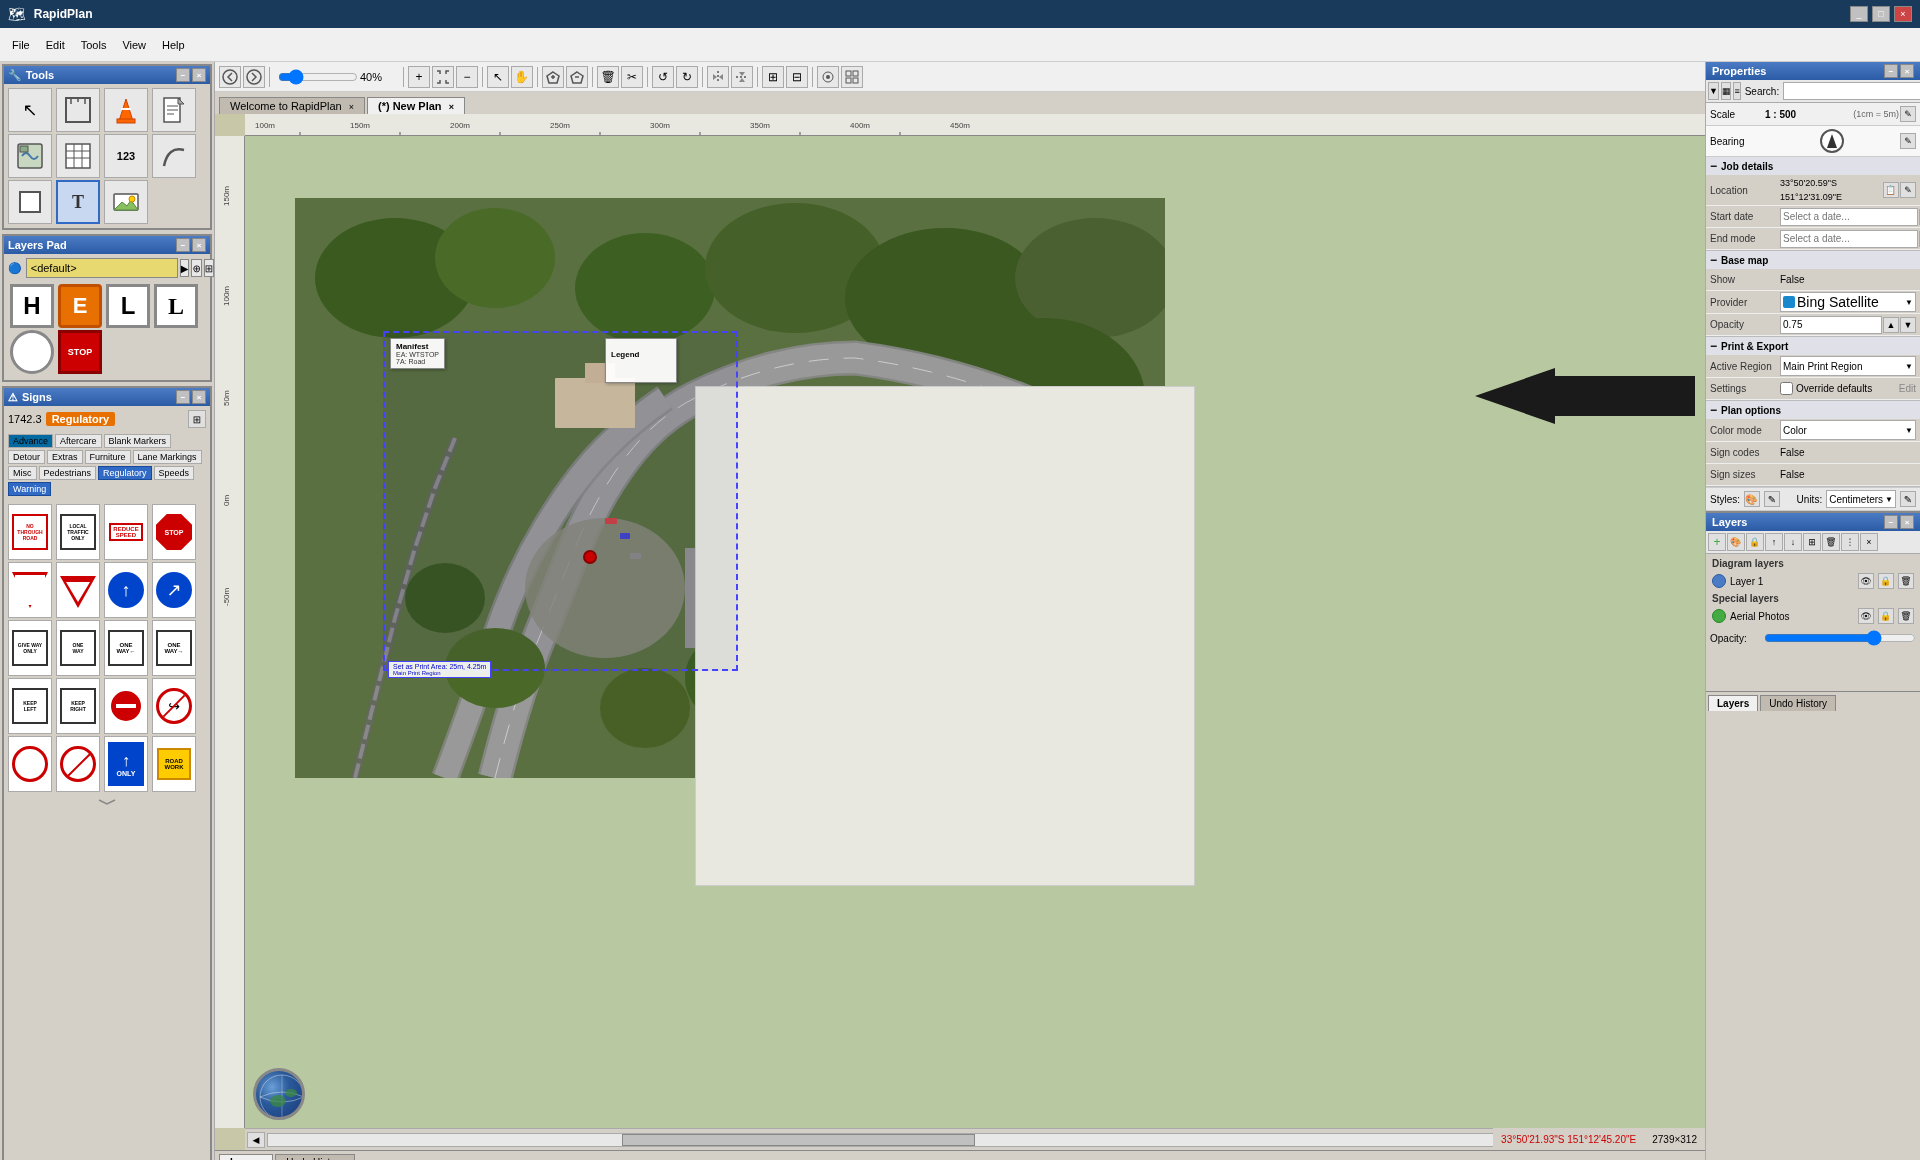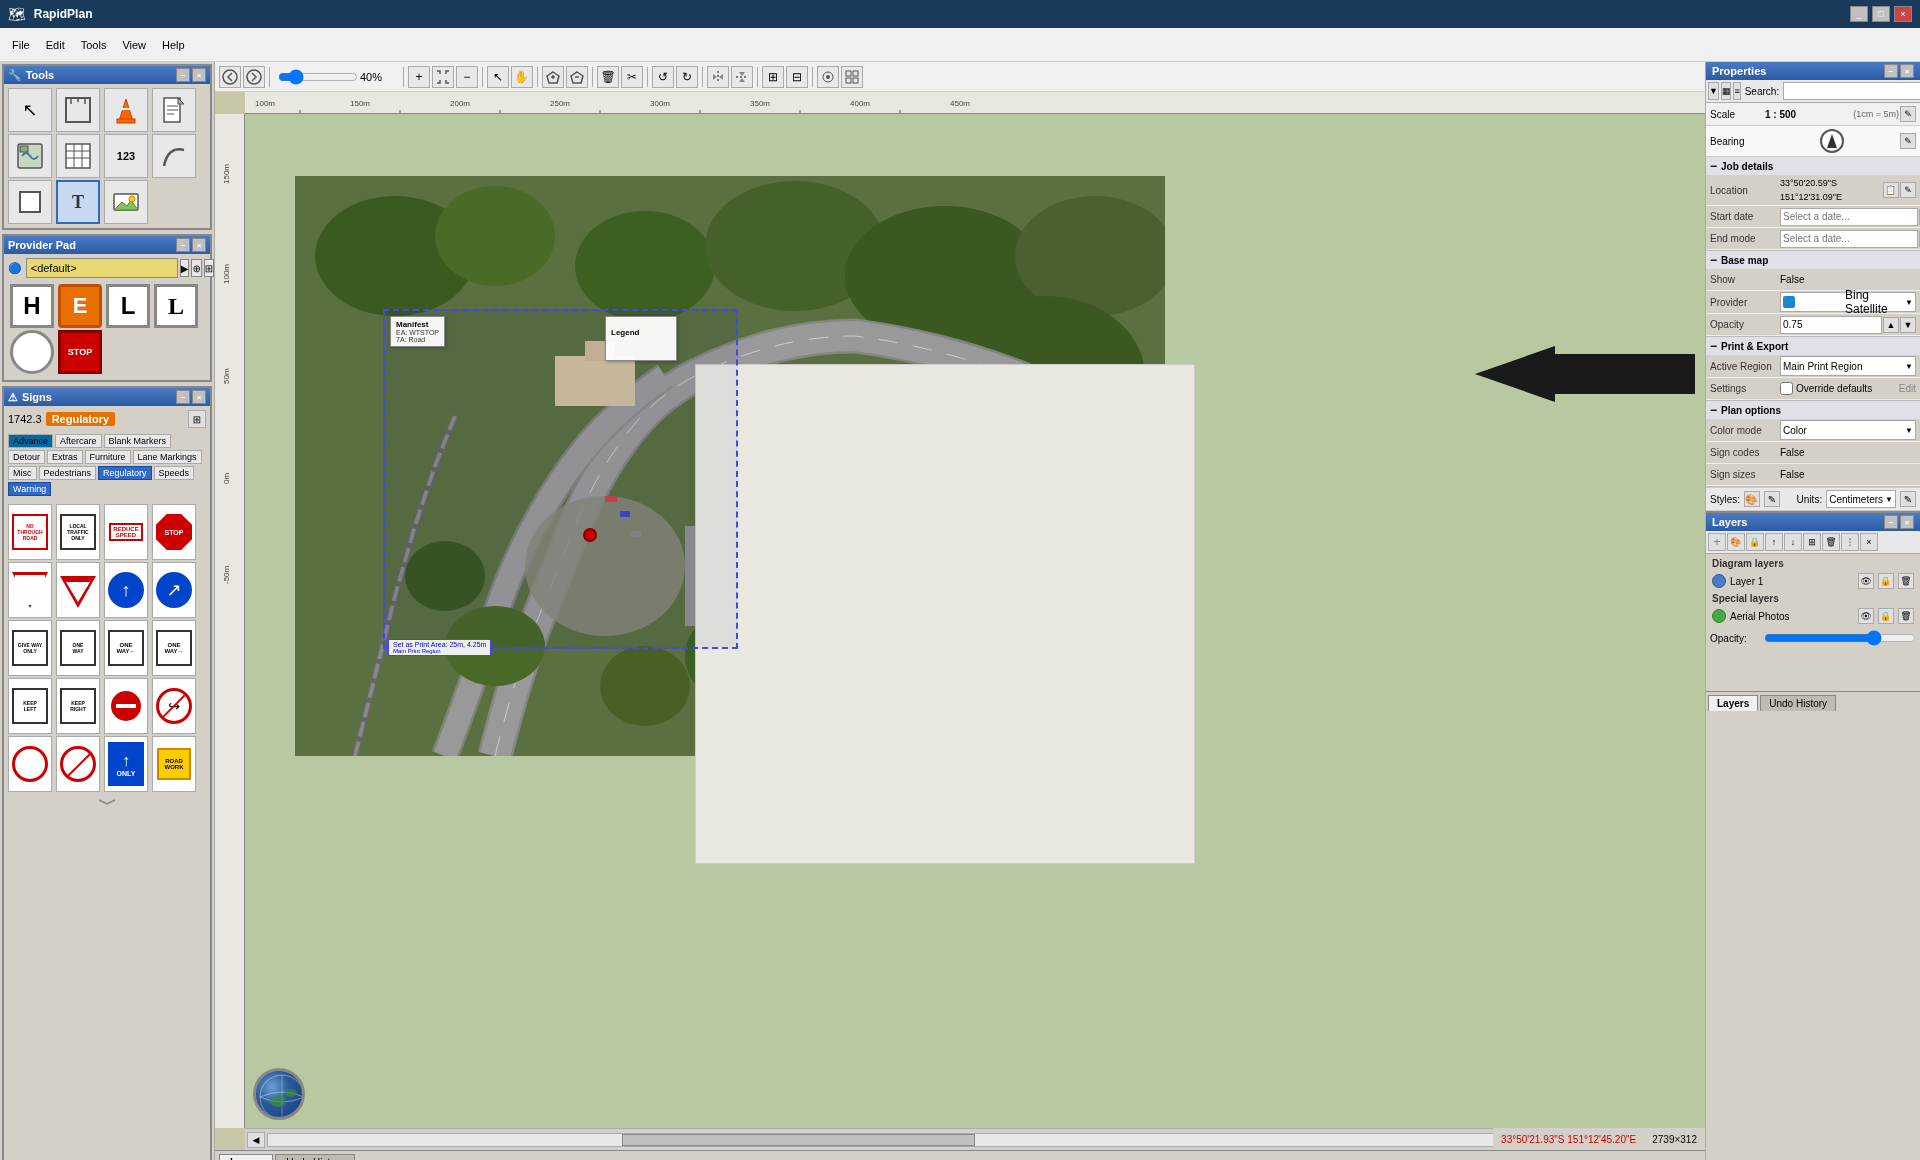--- a/index.html
+++ b/index.html
@@ -204,21 +204,21 @@
               <rect x="2" y="6" width="24" height="16" fill="white" stroke="#555" stroke-width="1.5" rx="1"></rect>
               <polygon points="2,22 10,14 15,18 19,12 26,22" fill="#88c060" stroke="#558840" stroke-width="1"></polygon>
               <circle cx="20" cy="11" r="3" fill="#ffcc00" stroke="#cc8800" stroke-width="1"></circle>
             </svg>
         </div>
       </div>
     </div>
 
     <div class="panel scratch-pad">
       <div class="scratch-header">
-        <span>Provider Pad</span>
+        <span>Layers Pad</span>
         <div style="display:flex;gap:2px;">
           <div class="panel-close-btn">−</div>
           <div class="panel-close-btn">×</div>
         </div>
       </div>
       <div class="scratch-content">
         <div class="scratch-input">
           <span style="font-size:11px;margin-right:2px;">🔵</span>
           <input type="text" value="&lt;default&gt;" style="flex: 1 1 0%; height: 20px; font-size: 11px; padding: 6px 4px; background: rgb(232, 216, 112); border: 1px solid rgb(136, 136, 136);">
           <div class="scratch-btn">▶</div>
@@ -469,20 +469,30 @@
       <div class="tb-btn">
         <svg width="14" height="14" viewBox="0 0 14 14">
             <rect x="1" y="1" width="5" height="5" fill="none" stroke="#555" stroke-width="1"></rect>
             <rect x="8" y="1" width="5" height="5" fill="none" stroke="#555" stroke-width="1"></rect>
             <rect x="1" y="8" width="5" height="5" fill="none" stroke="#555" stroke-width="1"></rect>
             <rect x="8" y="8" width="5" height="5" fill="none" stroke="#555" stroke-width="1"></rect>
           </svg>
       </div>
     </div>
 
+    <div class="tabs-bar">
+      <div class="tab">
+        <span>Welcome to RapidPlan</span>
+        <span class="tab-close">×</span>
+      </div>
+      <div class="tab active">
+        <span>(*) New Plan</span>
+        <span class="tab-close">×</span>
+      </div>
+    </div>
 
     <div class="map-area" style="position:relative;overflow:hidden;">
 
       <div style="position:absolute;top:0;left:30px;right:0;height:22px;background:#e8e8e0;border-bottom:1px solid #888;z-index:5;overflow:hidden;">
         <svg width="100%" height="22">
           <text x="10" y="14" font-size="8" fill="#444">100m</text>
           <line x1="55" y1="18" x2="55" y2="22" stroke="#555" stroke-width="1"></line>
           <text x="105" y="14" font-size="8" fill="#444">150m</text>
           <line x1="155" y1="18" x2="155" y2="22" stroke="#555" stroke-width="1"></line>
           <text x="205" y="14" font-size="8" fill="#444">200m</text>
@@ -699,21 +709,21 @@
     <div class="props-section">
       <div class="props-section-header">Base map</div>
       <div class="props-row">
         <span class="props-label">Show</span>
         <span style="flex:1;font-size:10px;">False</span>
       </div>
       <div class="props-row">
         <span class="props-label">Provider</span>
         <div style="flex:1;display:flex;align-items:center;height:20px;border:1px solid #aaa;background:white;font-size:10px;padding:0 2px;gap:2px;">
           <div style="width:12px;height:12px;background:#1a88cc;border-radius:2px;flex-shrink:0;"></div>
-          <span style="flex:1;font-size:12px;margin-left:48px;">Bing Satellite</span>
+          <span style="flex:1;font-size:14px;">Bing Satellite</span>
           <span style="font-size:8px;">▼</span>
         </div>
       </div>
       <div class="props-row">
         <span class="props-label">Opacity</span>
         <input type="text" class="props-input" value="0.75" style="flex: 1 1 0%; width: 50px;">
         <div class="props-icon-btn">▲</div>
         <div class="props-icon-btn">▼</div>
       </div>
     </div>

